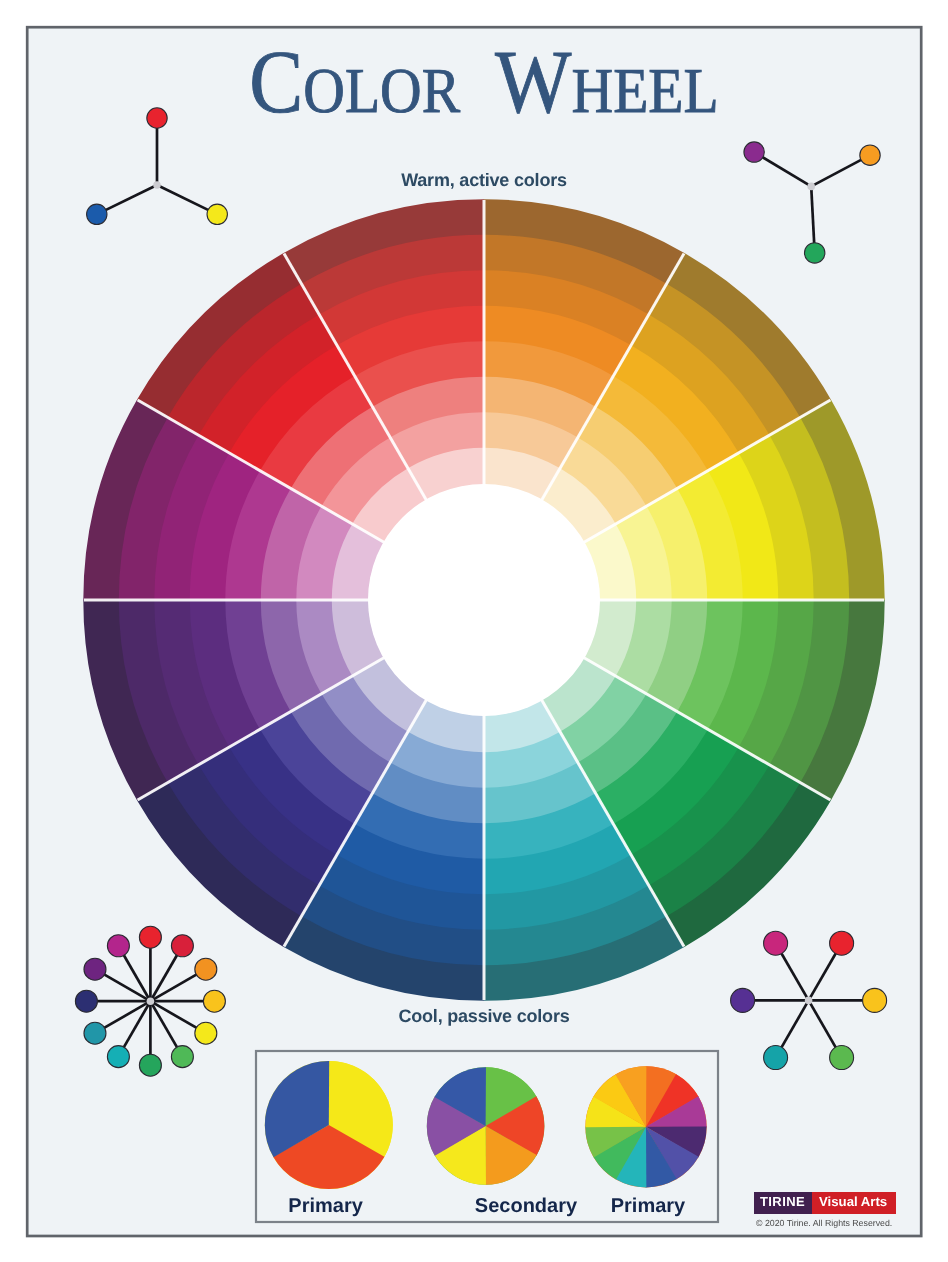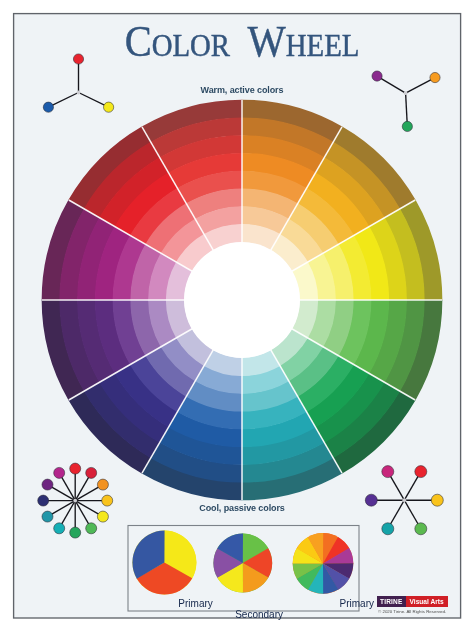--- a/index.html
+++ b/index.html
@@ -8,21 +8,21 @@
   #stage{position:absolute;left:0;top:0;width:474px;height:631px;}
   #title{position:absolute;left:5px;top:18px;width:474px;text-align:center;
          font-family:"Liberation Serif",serif;font-variant:small-caps;
          font-size:45px;line-height:46px;color:#34557d;
          word-spacing:9px;transform:scaleX(0.90);transform-origin:center top;
          -webkit-text-stroke:0.45px #34557d;}
   .wlabel{position:absolute;left:5px;width:474px;text-align:center;font-size:9px;
           font-weight:bold;color:#2d4a63;letter-spacing:-0.1px;}
   #warm{top:85px;}
   #cool{top:503px;}
-  .leglabel{position:absolute;text-align:right;font-size:10px;font-weight:normal;color:#14264a;}
+  .leglabel{position:absolute;text-align:center;font-size:10px;font-weight:bold;color:#14264a;}
   #logo{position:absolute;display:flex;align-items:stretch;}
   #logoA{background:#41204f;color:#ffffff;font-weight:bold;font-size:6.5px;
          letter-spacing:0.2px;padding:0 3px;line-height:11px;}
   #logoB{background:#d01f26;color:#ffffff;font-weight:bold;font-size:6.6px;
          padding:0 4px;line-height:11px;}
   #copy{position:absolute;font-size:4.4px;color:#4a4a4a;white-space:nowrap;}
   svg{display:block;}
 </style>
 </head>
 <body>
@@ -265,14 +265,14 @@
 <div class="wlabel" id="warm">Warm, active colors</div>
 <div class="wlabel" id="cool">Cool, passive colors</div>
 
 <div id="logo" style="left: 377px; top: 596px;">
   <div id="logoA">TIRINE</div>
   <div id="logoB">Visual Arts</div>
 </div>
 <div id="copy" style="left: 378px; top: 609px;">© 2020 Tirine.  All Rights Reserved.</div>
 
 <div class="leglabel" style="left: 112.8px; top: 597.5px; width: 100px;">Primary</div>
-<div class="leglabel" style="left: 183px; top: 597.5px; width: 100px; margin-top: 11px;">Secondary</div>
+<div class="leglabel" style="left: 213px; top: 597.5px; width: 100px;">Secondary</div>
 <div class="leglabel" style="left: 274px; top: 597.5px; width: 100px;">Primary</div>
 
 </body></html>

